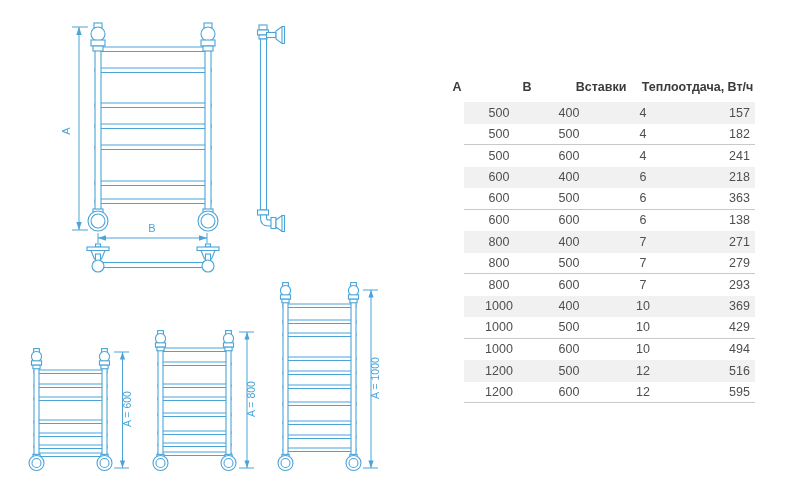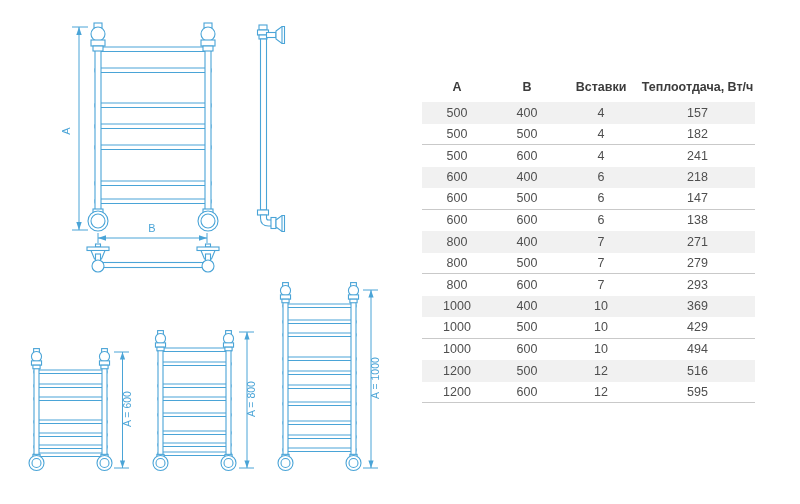--- a/index.html
+++ b/index.html
@@ -15,21 +15,21 @@
             font-size:11px;}
   .dim text.small{font-size:10.5px;}
   
   .spec-table{position:absolute;left:422px;top:72px;width:333px;}
   .thead{display:grid;grid-template-columns:70px 70px 78px 115px;height:30px;
          align-items:center;text-align:center;font-size:12.5px;font-weight:bold;
          color:#3c3c3c;}
   .tbody{width:333px;}
   .trow{display:grid;grid-template-columns:70px 70px 78px 115px;height:21.5px;
         box-sizing:border-box;align-items:center;text-align:center;
-        font-size:12.5px;color:#4f4f4f;}
+        font-size:12.5px;color:#4f4f4f;margin-left:42px;}
   .trow.shade{background:#f1f1f1;}
   .trow.sep{border-bottom:1px solid #c9c9c9;}
 </style>
 </head>
 <body>
 
 <div class="page">
 
   <svg class="drawings" width="400" height="504" viewBox="0 0 400 504">
 
@@ -246,21 +246,21 @@
         <div class="trow shade">
           <div class="tcell">600</div>
           <div class="tcell">400</div>
           <div class="tcell">6</div>
           <div class="tcell">218</div>
         </div>
         <div class="trow sep">
           <div class="tcell">600</div>
           <div class="tcell">500</div>
           <div class="tcell">6</div>
-          <div class="tcell">147</div>
+          <div class="tcell">363</div>
         </div>
         <div class="trow">
           <div class="tcell">600</div>
           <div class="tcell">600</div>
           <div class="tcell">6</div>
           <div class="tcell">138</div>
         </div>
         <div class="trow shade">
           <div class="tcell">800</div>
           <div class="tcell">400</div>

